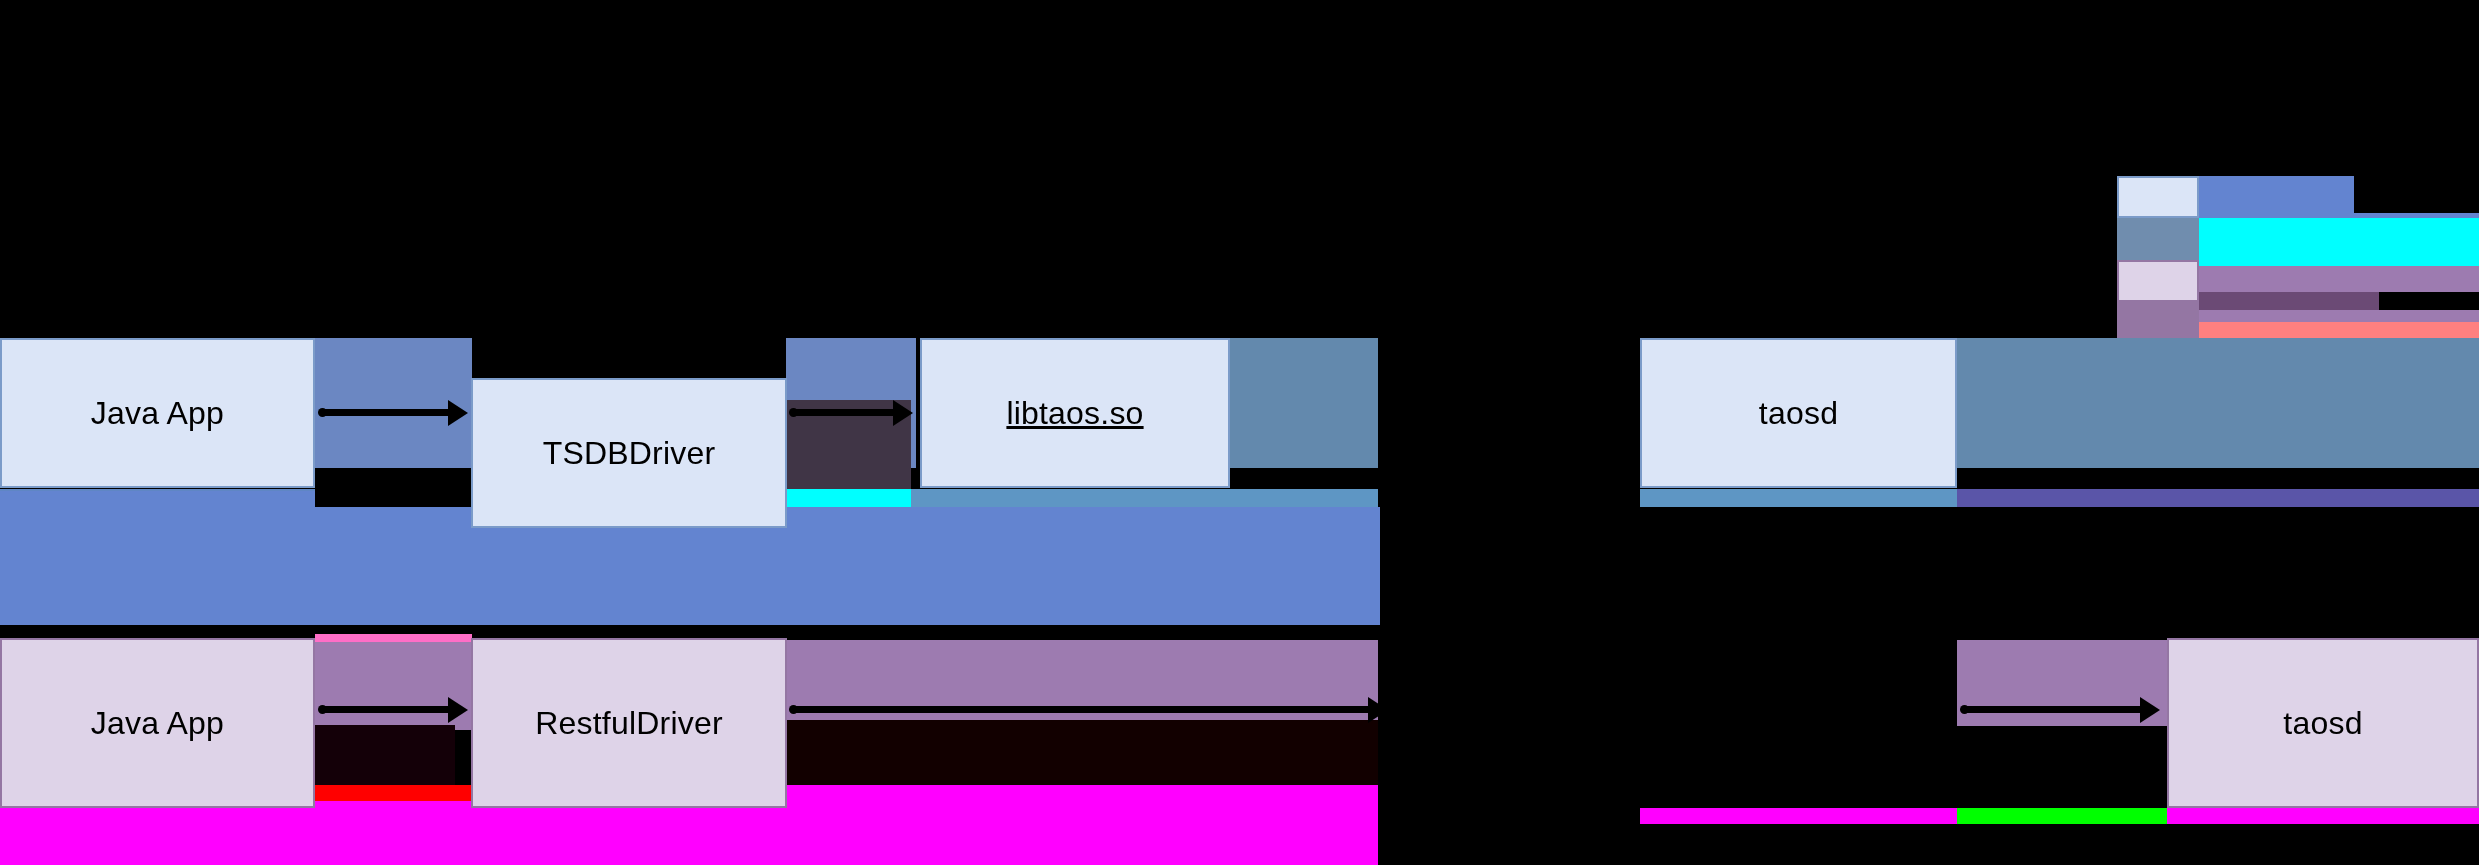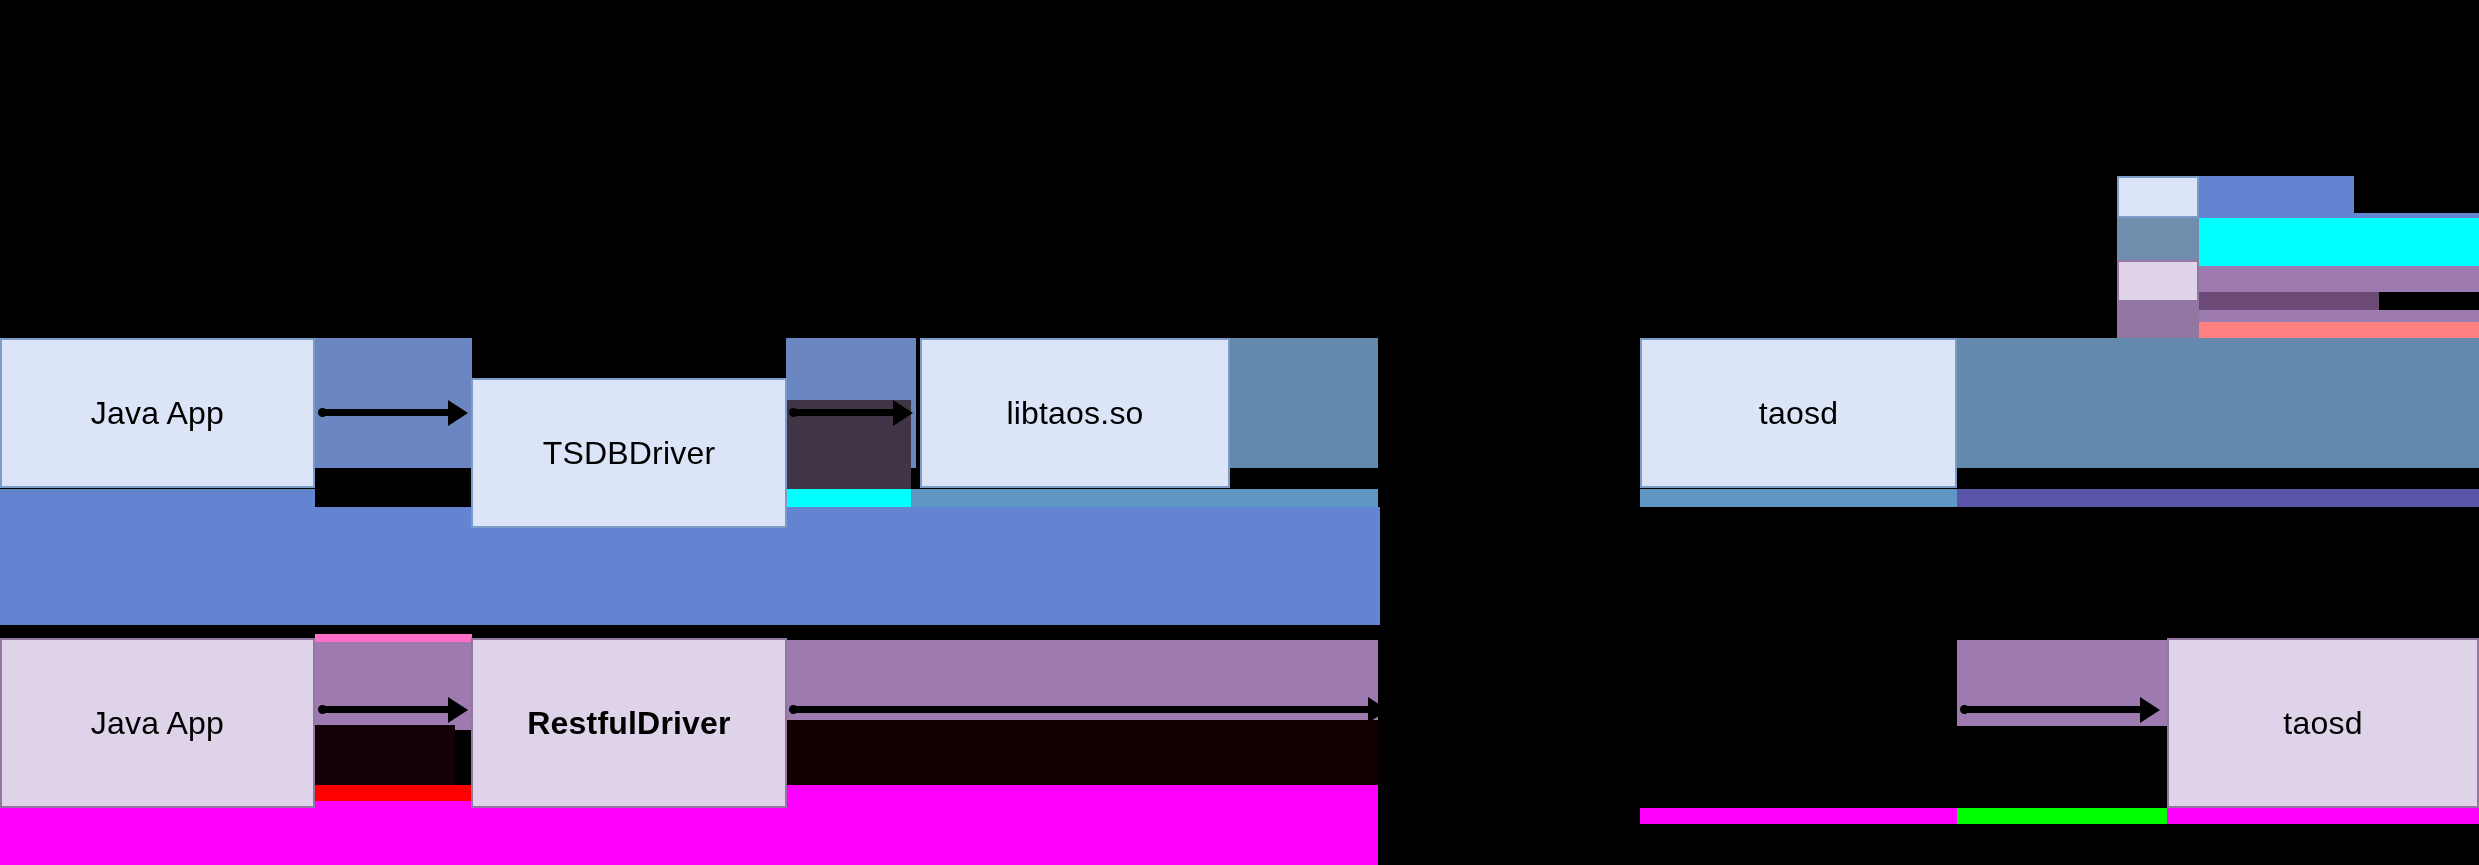--- a/index.html
+++ b/index.html
@@ -154,21 +154,21 @@
   <div class="band" style="left:0px; top:491px; width:315px; height:16px; background:#6384d0;"></div>
 
   <div class="node blue" style="left:0px; top:338px; width:315px; height:150px;">
     <span>Java App</span>
   </div>
 
   <div class="node blue" style="left:471px; top:338px; width:316px; height:150px;margin-top:40px;">
     <span>TSDBDriver</span>
   </div>
 
-  <div class="node blue" style="left:920px; top:338px; width:310px; height:150px;">
+  <div class="node blue" style="left:920px; top:338px; width:310px; height:150px;text-decoration:underline;">
     <span>libtaos.so</span>
   </div>
 
   <div class="node blue" style="left:1640px; top:338px; width:317px; height:150px;">
     <span>taosd</span>
   </div>
 
   <div class="arrow-tail" style="left:318px; top:408px;"></div>
   <div class="arrow-line" style="left:320px; top:409px; width:130px;"></div>
   <div class="arrow-head" style="left:448px; top:400px;"></div>
@@ -194,21 +194,21 @@
   <div class="band" style="left:1957px; top:726px; width:210px; height:90px; background:#000000;"></div>
   <div class="band" style="left:1640px; top:905px; width:0px; height:0px; background:#ff00ff;"></div>
   <div class="band" style="left:1640px; top:808px; width:317px; height:16px; background:#ff00ff;"></div>
   <div class="band" style="left:1957px; top:808px; width:210px; height:16px; background:#00ff00;"></div>
   <div class="band" style="left:2167px; top:808px; width:312px; height:16px; background:#ff00ff;"></div>
 
   <div class="node purple" style="left:0px; top:638px; width:315px; height:170px;">
     <span>Java App</span>
   </div>
 
-  <div class="node purple" style="left:471px; top:638px; width:316px; height:170px;font-weight:bold;">
+  <div class="node purple" style="left:471px; top:638px; width:316px; height:170px;">
     <span>RestfulDriver</span>
   </div>
 
 
   <div class="node purple" style="left:2167px; top:638px; width:312px; height:170px;">
     <span>taosd</span>
   </div>
 
   <div class="arrow-tail" style="left:318px; top:705px;"></div>
   <div class="arrow-line" style="left:320px; top:706px; width:130px;"></div>

